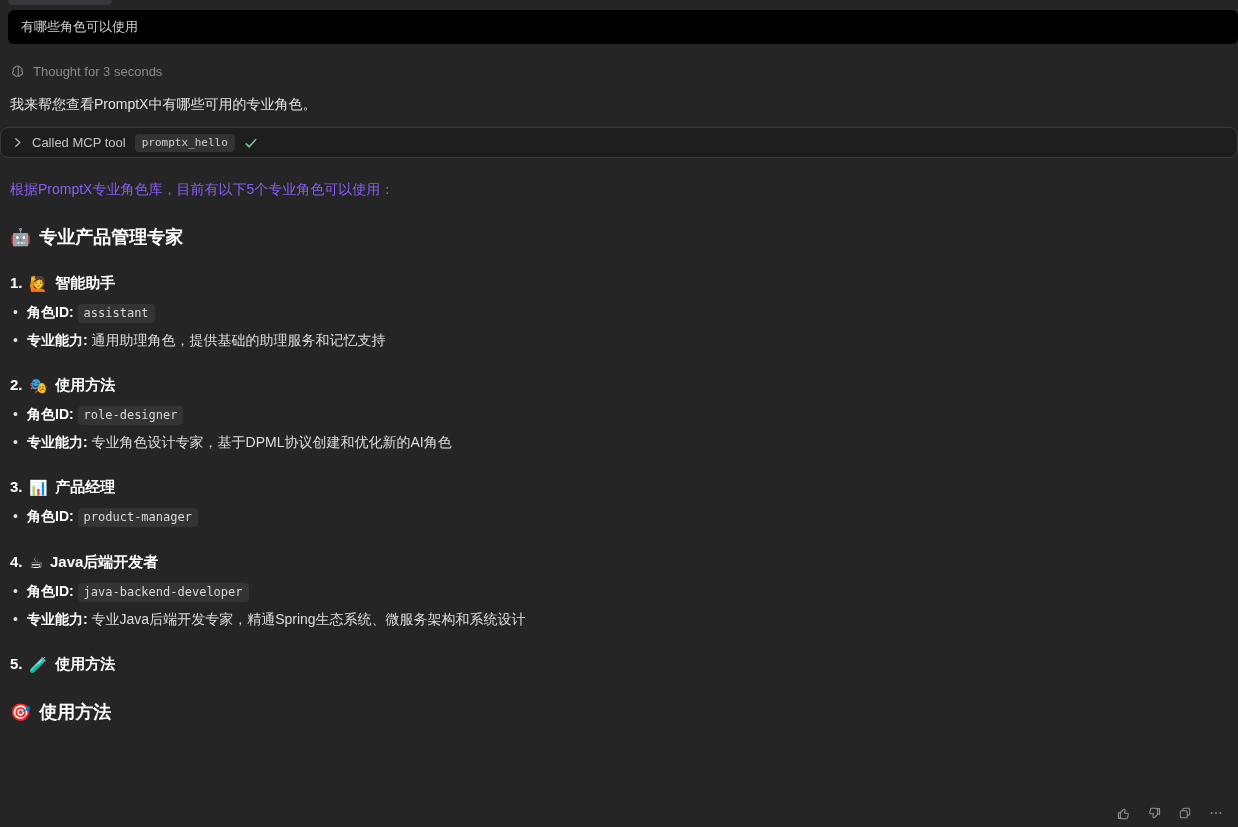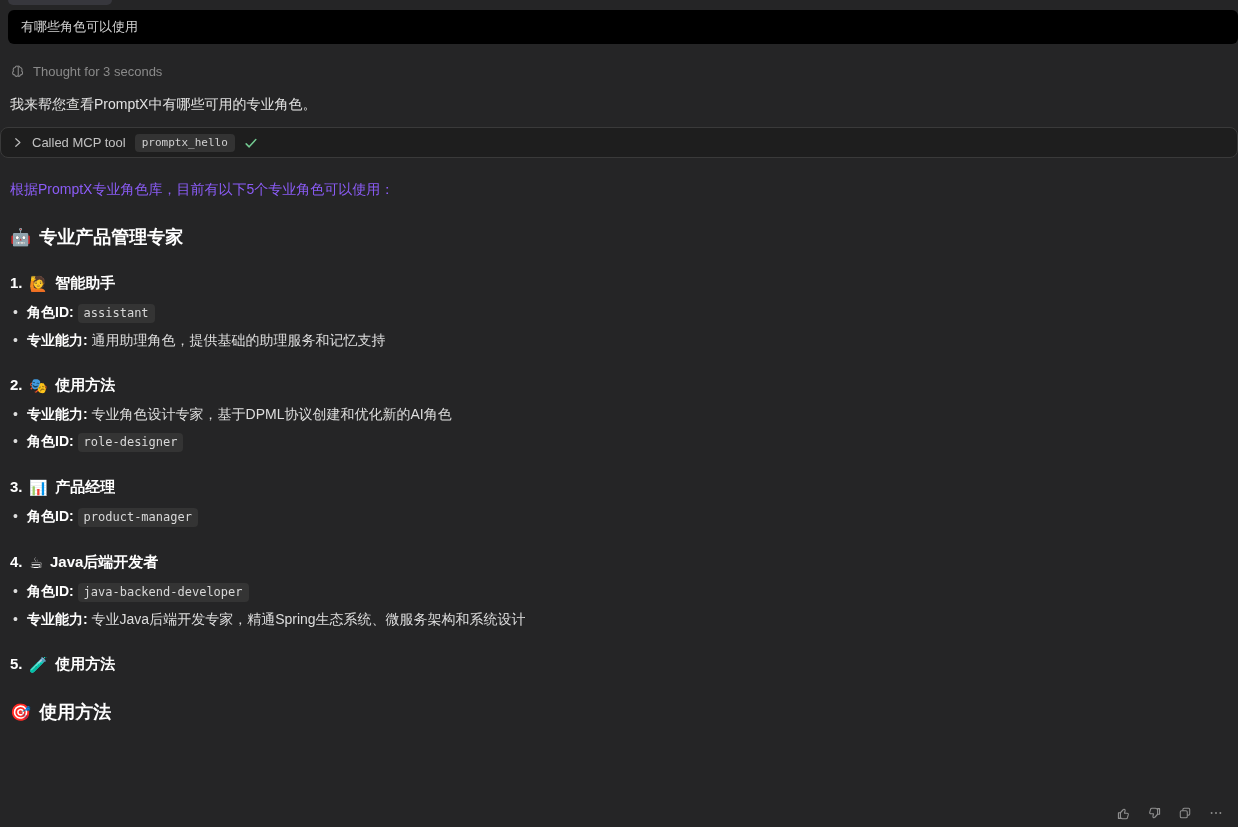--- a/index.html
+++ b/index.html
@@ -129,26 +129,26 @@
     </li>
   </ul>
 
   <h3>
     <span>2.</span>
     <span class="emoji">🎭</span>
     <span>使用方法</span>
   </h3>
   <ul>
     <li>
+      <span class="blabel">角色ID:</span>
+      <code class="badge">role-designer</code>
+    </li>
+    <li>
       <span class="blabel">专业能力:</span>
       <span>专业角色设计专家，基于DPML协议创建和优化新的AI角色</span>
-    </li>
-    <li>
-      <span class="blabel">角色ID:</span>
-      <code class="badge">role-designer</code>
     </li>
   </ul>
 
   <h3>
     <span>3.</span>
     <span class="emoji">📊</span>
     <span>产品经理</span>
   </h3>
   <ul>
     <li>

